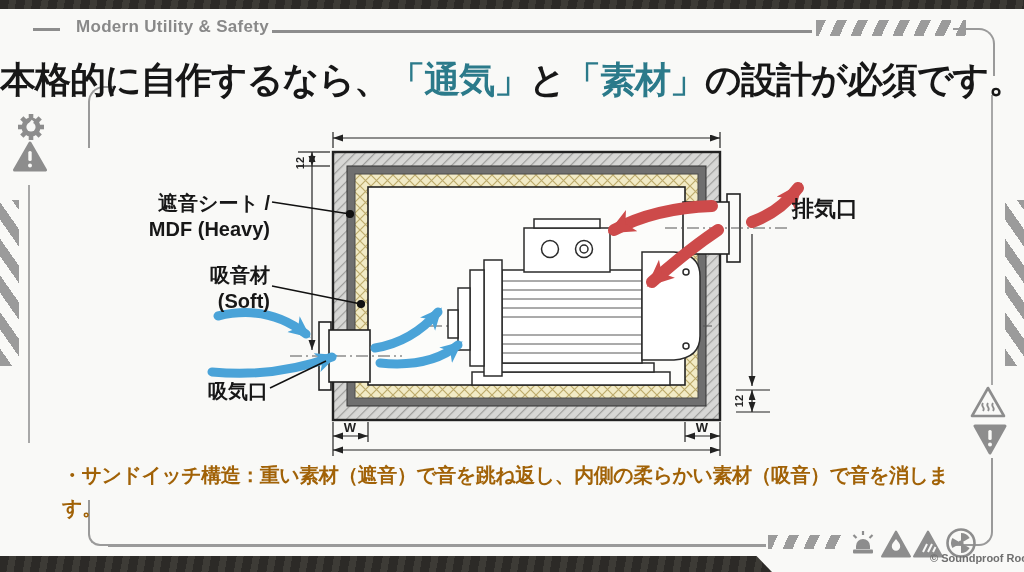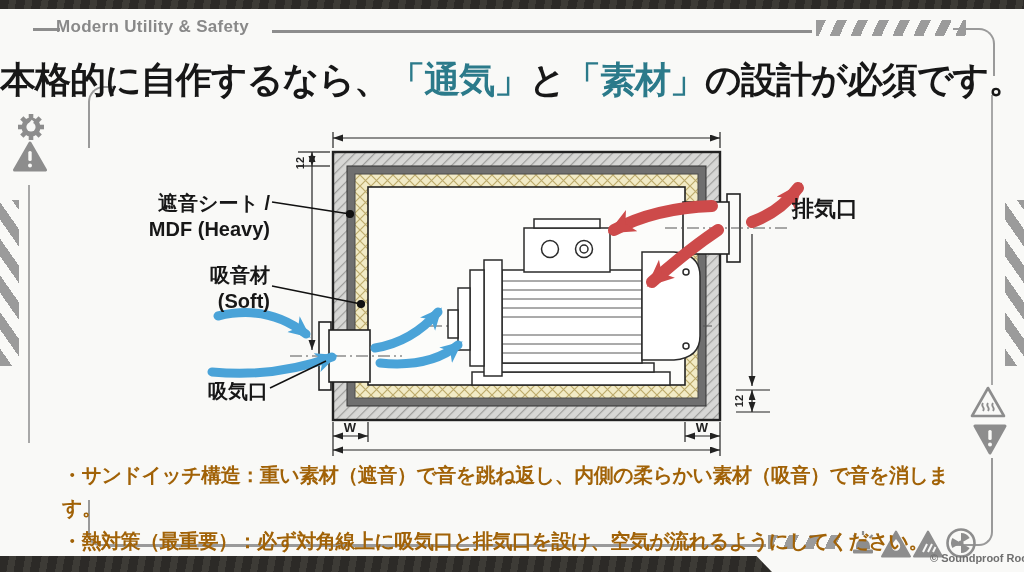--- a/index.html
+++ b/index.html
@@ -10,21 +10,21 @@
   
   .band { position:absolute; background:#34322e; }
   .band-top { left:0; top:0; width:1024px; height:9px;
     background:repeating-linear-gradient(100deg,#2c2a27 0 9px,#3d3b36 9px 16px); }
   .band-bottom { left:0; top:556px; width:772px; height:16px;
     background:repeating-linear-gradient(100deg,#2c2a27 0 9px,#3d3b36 9px 16px);
     clip-path:polygon(0 0,98% 0,100% 100%,0 100%); }
 
   
   .hdr-dash { position:absolute; left:33px; top:28px; width:27px; height:3px; background:#8d8d8d; }
-  .hdr-label { position:absolute; left:56px; top:17px; font-size:17px; font-weight:700; color:#898989; letter-spacing:.3px; }
+  .hdr-label { position:absolute; left:76px; top:17px; font-size:17px; font-weight:700; color:#898989; letter-spacing:.3px; }
   .hdr-line { position:absolute; left:272px; top:30px; width:540px; height:2.5px; background:#8d8d8d; }
   .hazard { background:repeating-linear-gradient(115deg,#9b9b9b 0 9px,rgba(0,0,0,0) 9px 19px); }
   .hz-top-right { position:absolute; left:816px; top:20px; width:150px; height:16px; }
   .hz-bottom { position:absolute; left:768px; top:535px; width:78px; height:14px; }
   .hz-left { position:absolute; left:0; top:200px; width:19px; height:166px;
     background:repeating-linear-gradient(55deg,#9b9b9b 0 10px,rgba(0,0,0,0) 10px 21px); }
   .hz-right { position:absolute; left:1005px; top:200px; width:19px; height:166px;
     background:repeating-linear-gradient(55deg,#9b9b9b 0 10px,rgba(0,0,0,0) 10px 21px); }
 
   
@@ -261,18 +261,17 @@
       <text x="130" y="116" text-anchor="end">MDF (Heavy)</text>
       <text x="130" y="162" text-anchor="end">吸音材</text>
       <text x="130" y="188" text-anchor="end">(Soft)</text>
       <text x="128" y="278" text-anchor="end">吸気口</text>
       <text x="652" y="96" font-size="22">排気口</text>
     </g>
   </svg>
 
   <div class="notes">
     <div>・サンドイッチ構造：重い素材（遮音）で音を跳ね返し、内側の柔らかい素材（吸音）で音を消します。</div>
-    <div>・熱対策（最重要）：必ず対角線上に吸気口と排気口を設け、空気が流れるようにしてください。</div>
   </div>
 
   <div class="credit">© Soundproof Room Lab</div>
 
 </div>
 
 </body></html>

